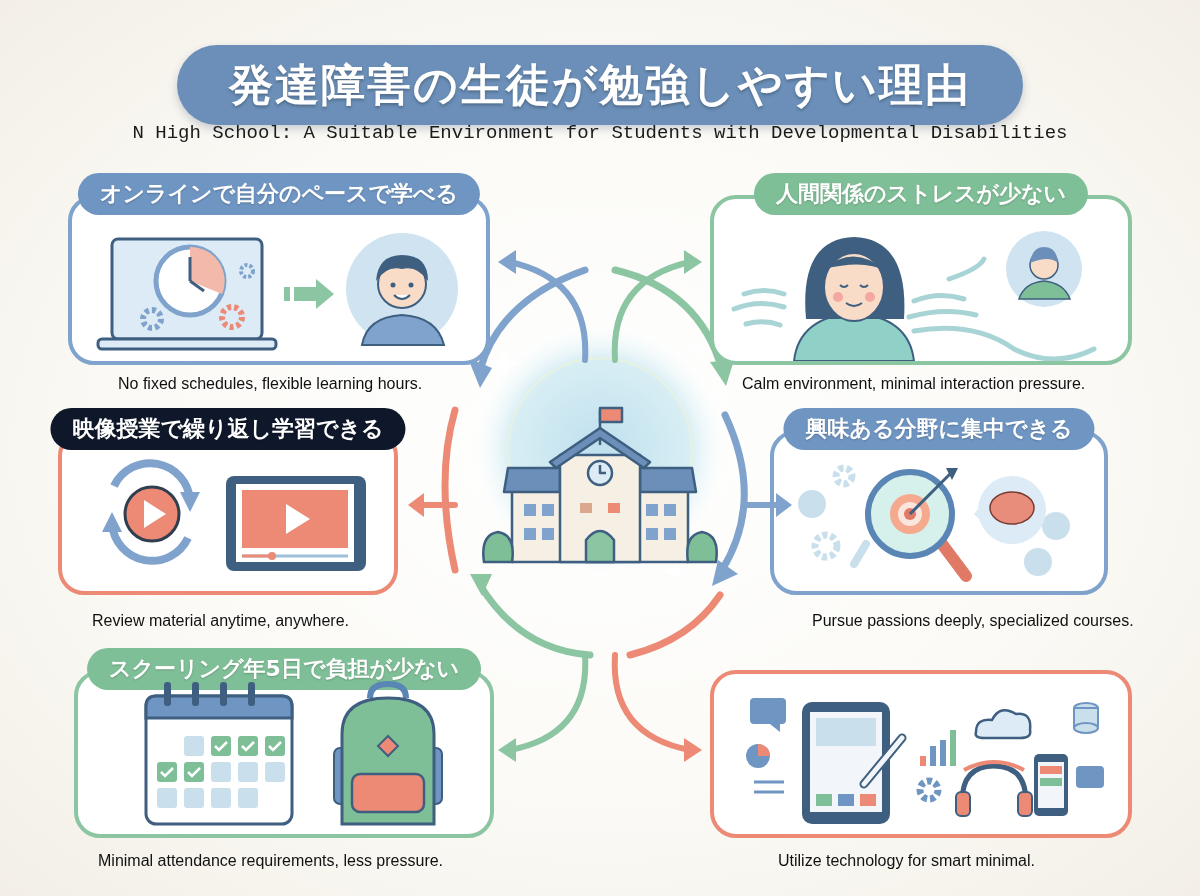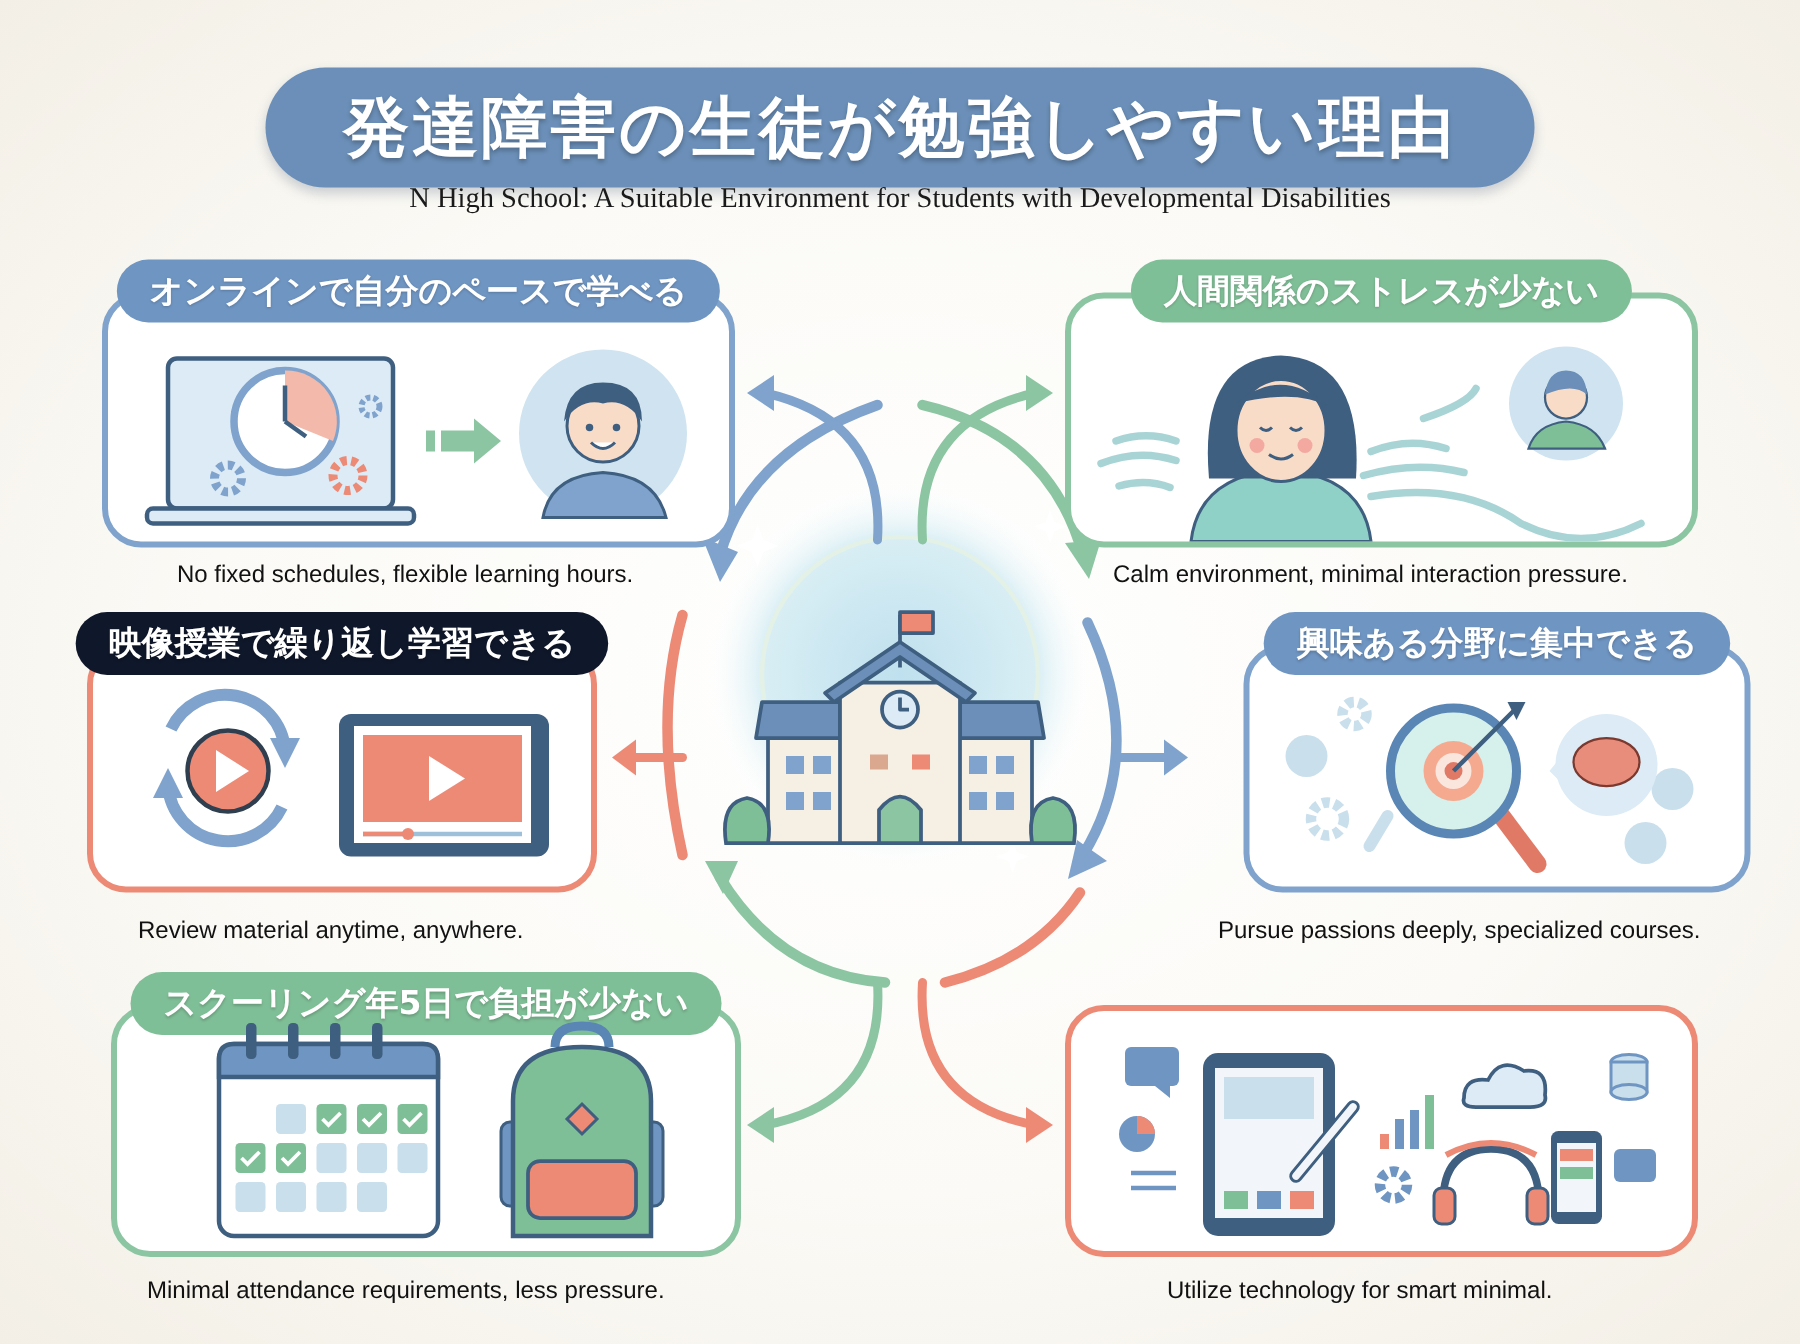--- a/index.html
+++ b/index.html
@@ -15,21 +15,21 @@
     border-radius: 40px; background: #6b8fb8;
     box-shadow: 0 4px 8px rgba(60,80,110,0.25);
     display: flex; align-items: center; justify-content: center; margin-top: 12px;
   }
   .title-text {
     color: #ffffff; font-size: 44px; font-weight: bold; letter-spacing: 2px;
     text-shadow: 0 2px 3px rgba(0,0,0,0.25);
   }
   .subtitle {
     position: absolute; left: 0; top: 122px; width: 1200px; text-align: center;
-    font-family: Liberation Serif, serif; font-size: 19px; color: #1a1a1a;
+    font-family: Liberation Mono, monospace; font-size: 19px; color: #1a1a1a;
   }
   .panel {
     position: absolute; border: 4px solid; border-radius: 26px; background: #ffffff;
   }
   .panel.blue { border-color: #7fa3cc; }
   .panel.green { border-color: #8cc5a2; padding-left: 36px; }
   .panel.red { border-color: #ec8a76; }
   .panel-label {
     position: absolute; top: -26px; left: 50%; transform: translateX(-50%);
     height: 42px; padding: 0 22px; border-radius: 21px; white-space: nowrap;
@@ -196,21 +196,21 @@
       <rect x="180" y="56" width="106" height="58" fill="#ec8a76"></rect>
       <polygon points="224,70 224,100 248,85" fill="#fff"></polygon>
       <line x1="180" y1="122" x2="286" y2="122" stroke="#9ec1d9" stroke-width="3"></line>
       <line x1="180" y1="122" x2="210" y2="122" stroke="#ec8a76" stroke-width="3"></line>
       <circle cx="210" cy="122" r="4" fill="#ec8a76"></circle>
     </g>
   </svg>
 </div>
 <div class="caption" style="left:92px; top:612px;">Review material anytime, anywhere.</div>
 
-<div class="panel blue" style="left:829px; top:430px; width:338px; height:165px;">
+<div class="panel blue" style="left:770px; top:430px; width:338px; height:165px;">
   <div class="panel-label">興味ある分野に集中できる</div>
   <svg width="330" height="157" viewBox="0 0 330 157">
     <g fill="#c9dfec">
       <circle cx="38" cy="70" r="14"></circle>
         <circle cx="282" cy="92" r="14"></circle>
         <circle cx="264" cy="128" r="14"></circle>
     </g>
     <g fill="none" stroke="#c9dfec" stroke-width="7" stroke-dasharray="5 3">
       <circle cx="70" cy="42" r="8"></circle>
         <circle cx="52" cy="112" r="11"></circle>

